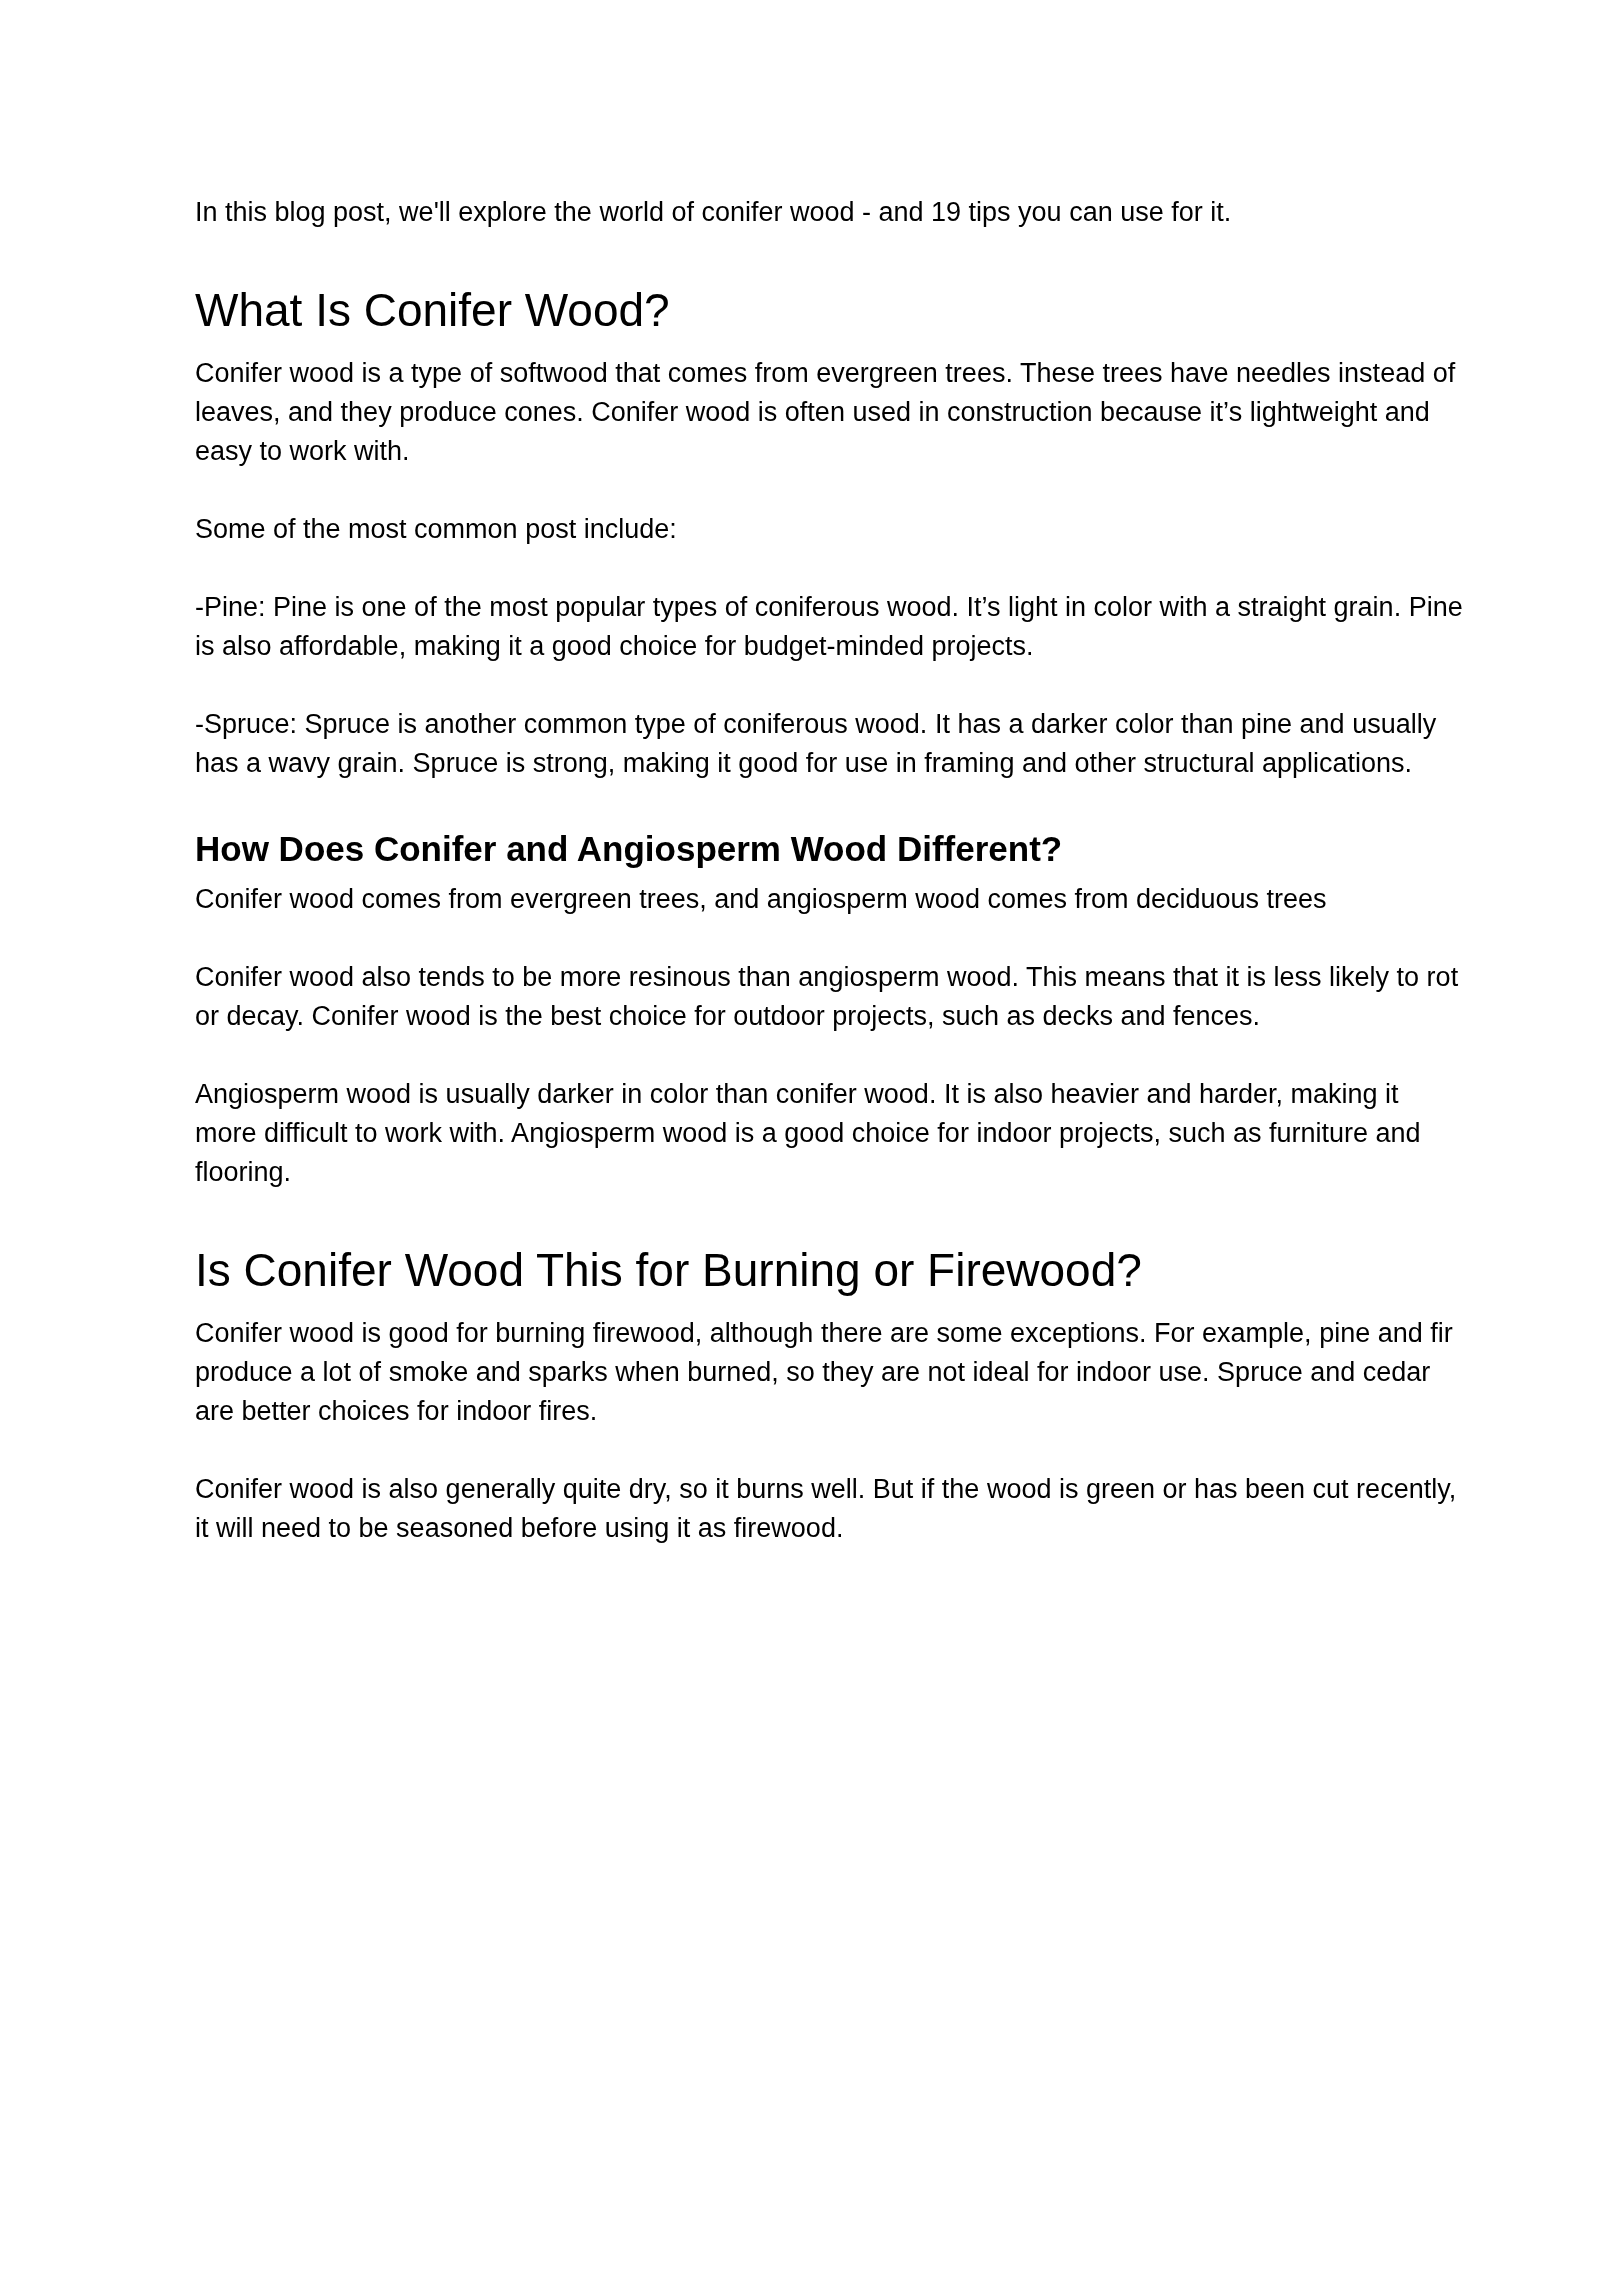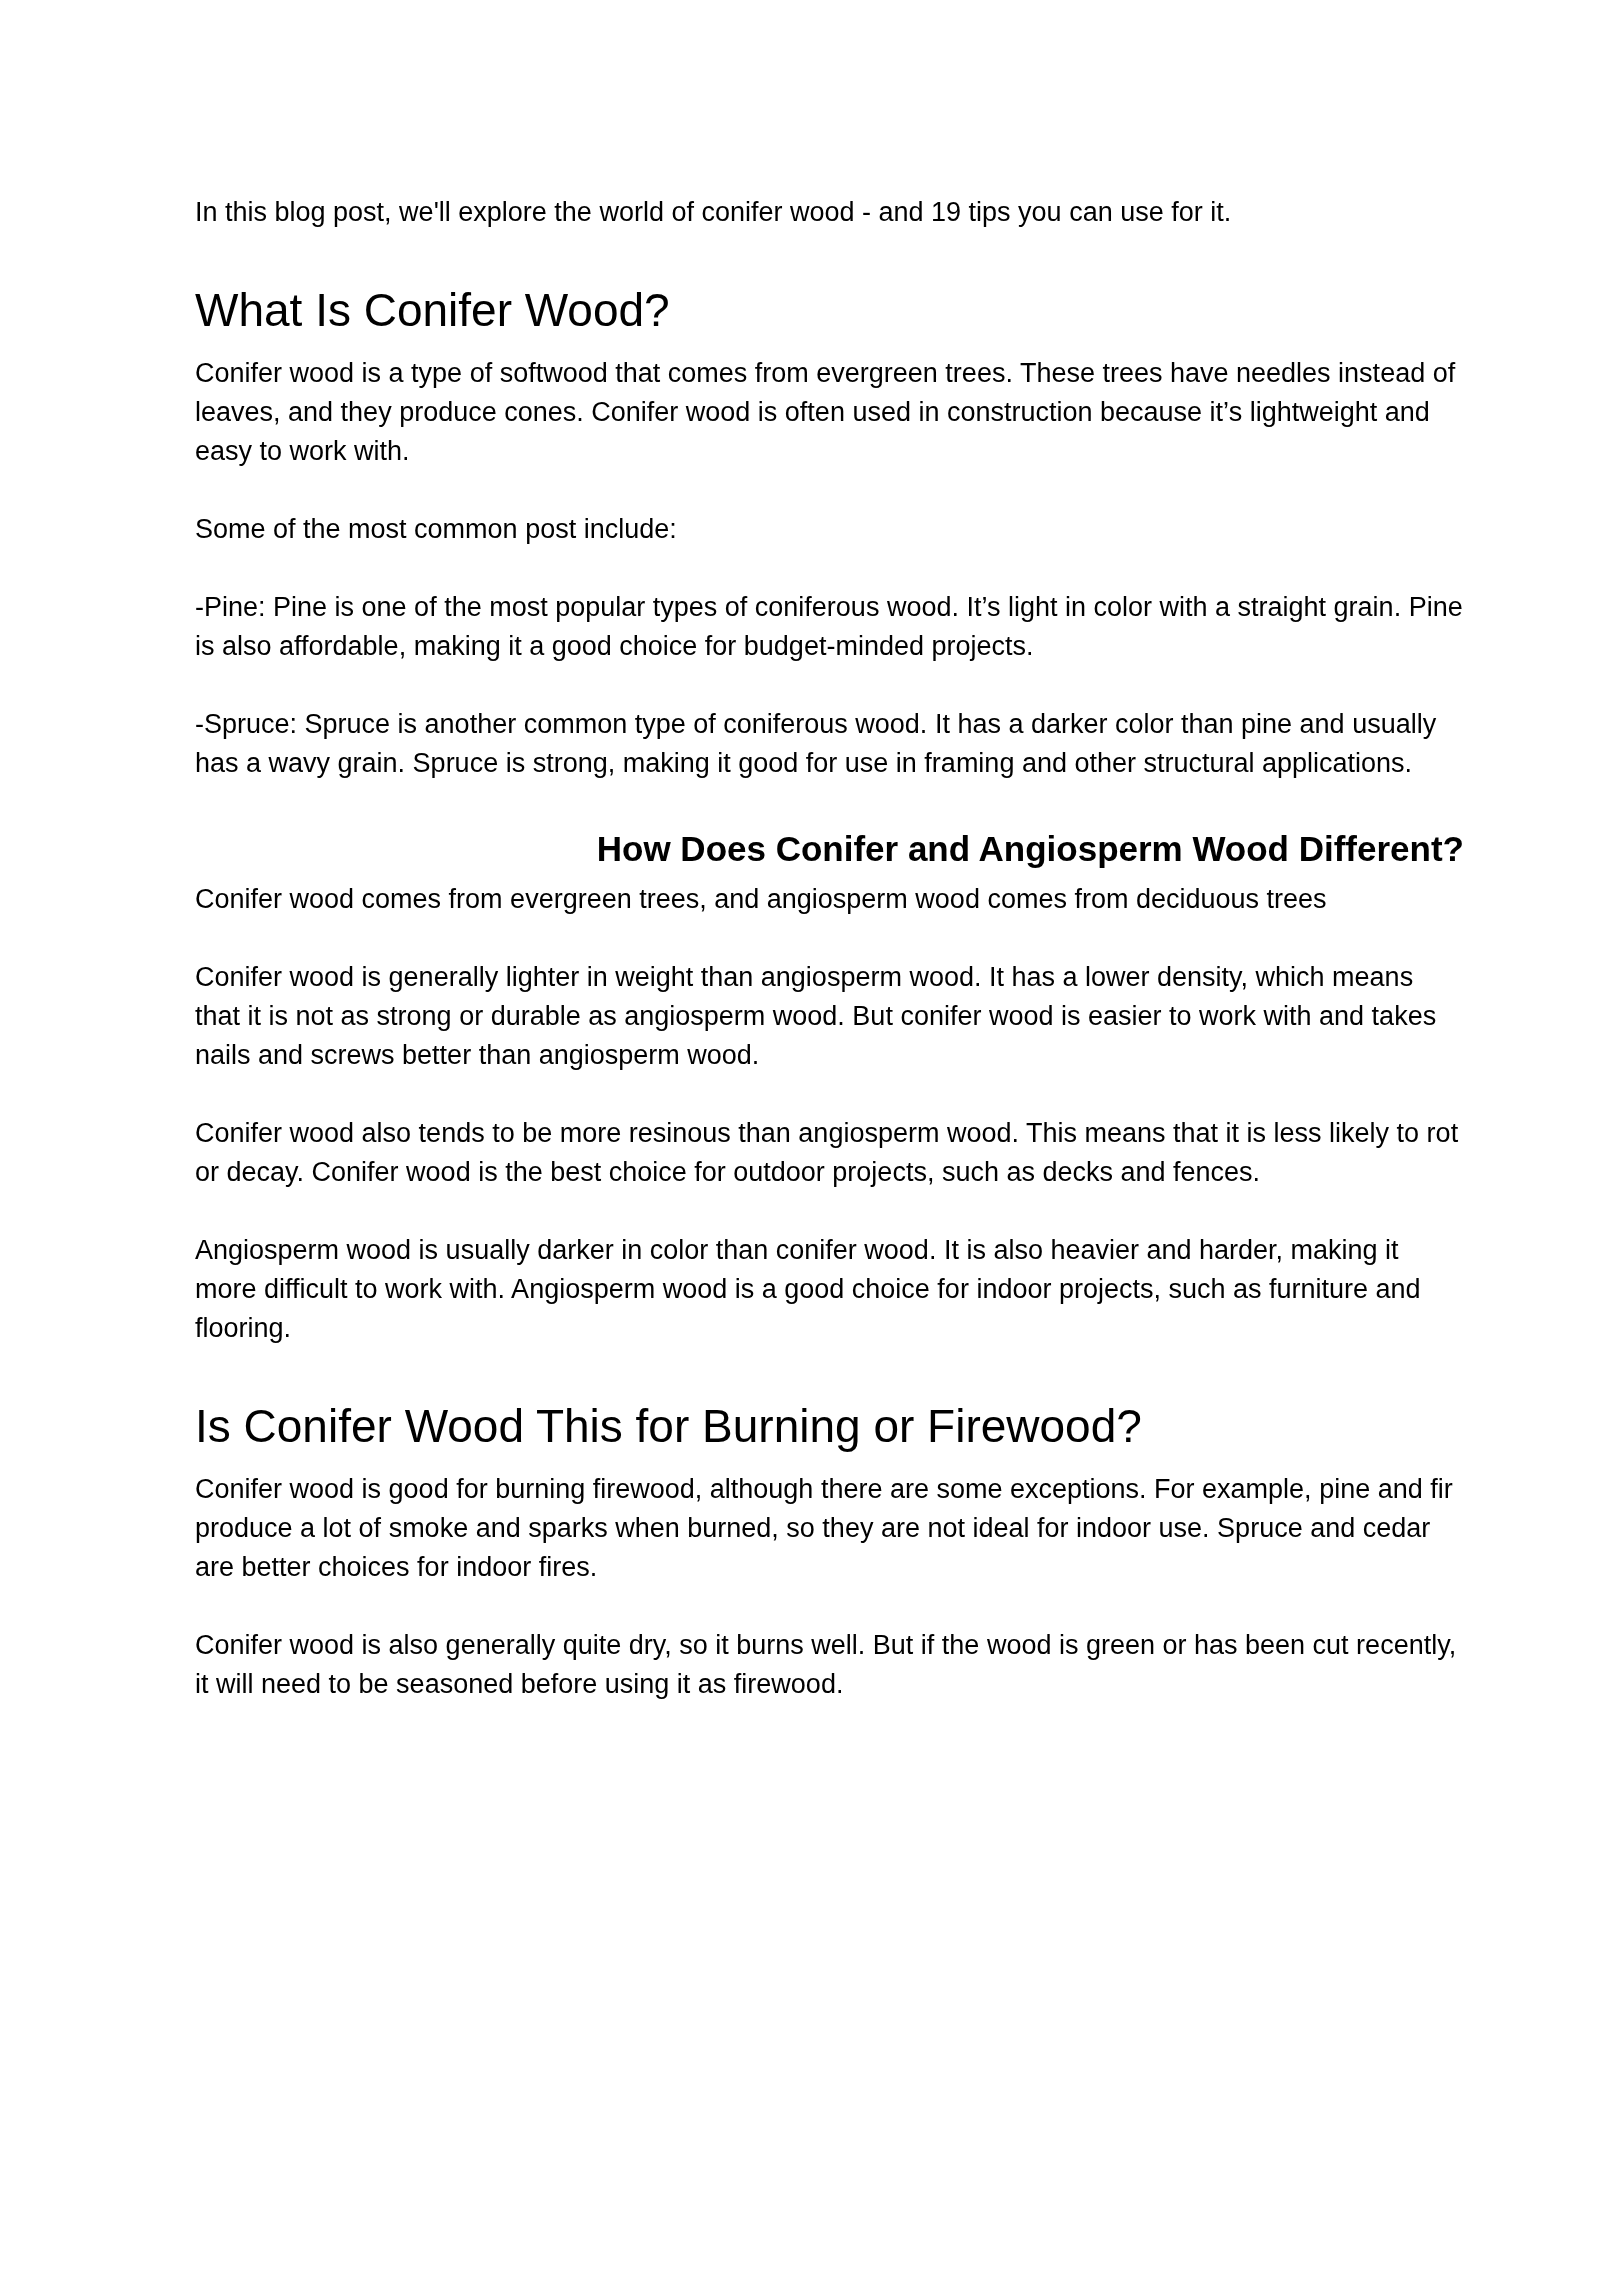--- a/index.html
+++ b/index.html
@@ -32,35 +32,33 @@
     margin: 13px 0 18px 0;
     font-size: 46px;
     line-height: 52px;
     font-weight: normal;
   }
   .h2 {
     margin: 6.5px 0 11.7px 0;
     font-size: 35px;
     line-height: 40px;
     font-weight: bold;
-    text-align: right;
   }
 </style>
 </head>
 <body>
 
 <main class="page">
   <p class="p">In this blog post, we'll explore the world of conifer wood - and 19 tips you can use for it.</p>
   <h1 class="h1">What Is Conifer Wood?</h1>
   <p class="p">Conifer wood is a type of softwood that comes from evergreen trees. These trees have needles instead of leaves, and they produce cones. Conifer wood is often used in construction because it’s lightweight and easy to work with.</p>
   <p class="p">Some of the most common post include:</p>
   <p class="p">-Pine: Pine is one of the most popular types of coniferous wood. It’s light in color with a straight grain. Pine is also affordable, making it a good choice for budget-minded projects.</p>
   <p class="p">-Spruce: Spruce is another common type of coniferous wood. It has a darker color than pine and usually has a wavy grain. Spruce is strong, making it good for use in framing and other structural applications.</p>
   <h2 class="h2">How Does Conifer and Angiosperm Wood Different?</h2>
   <p class="p">Conifer wood comes from evergreen trees, and angiosperm wood comes from deciduous trees</p>
-  <p class="p">Conifer wood is generally lighter in weight than angiosperm wood. It has a lower density, which means that it is not as strong or durable as angiosperm wood. But conifer wood is easier to work with and takes nails and screws better than angiosperm wood.</p>
   <p class="p">Conifer wood also tends to be more resinous than angiosperm wood. This means that it is less likely to rot or decay. Conifer wood is the best choice for outdoor projects, such as decks and fences.</p>
   <p class="p">Angiosperm wood is usually darker in color than conifer wood. It is also heavier and harder, making it more difficult to work with. Angiosperm wood is a good choice for indoor projects, such as furniture and flooring.</p>
   <h1 class="h1">Is Conifer Wood This for Burning or Firewood?</h1>
   <p class="p">Conifer wood is good for burning firewood, although there are some exceptions. For example, pine and fir produce a lot of smoke and sparks when burned, so they are not ideal for indoor use. Spruce and cedar are better choices for indoor fires.</p>
   <p class="p">Conifer wood is also generally quite dry, so it burns well. But if the wood is green or has been cut recently, it will need to be seasoned before using it as firewood.</p>
 </main>
 
 
 </body></html>

